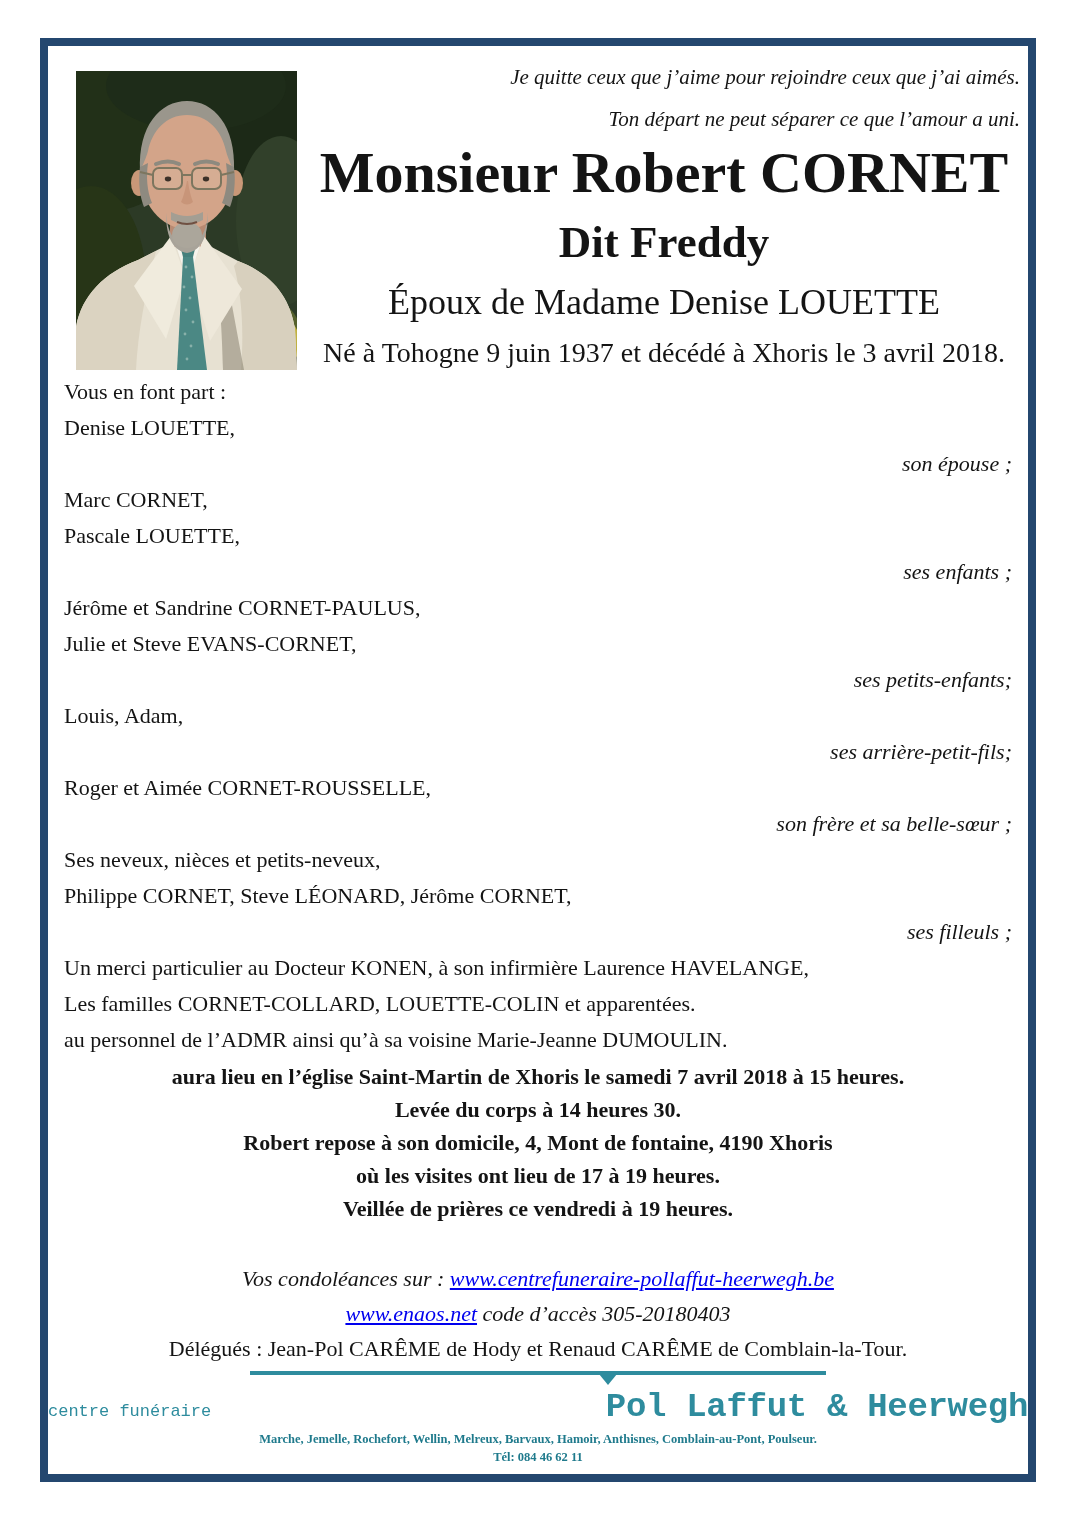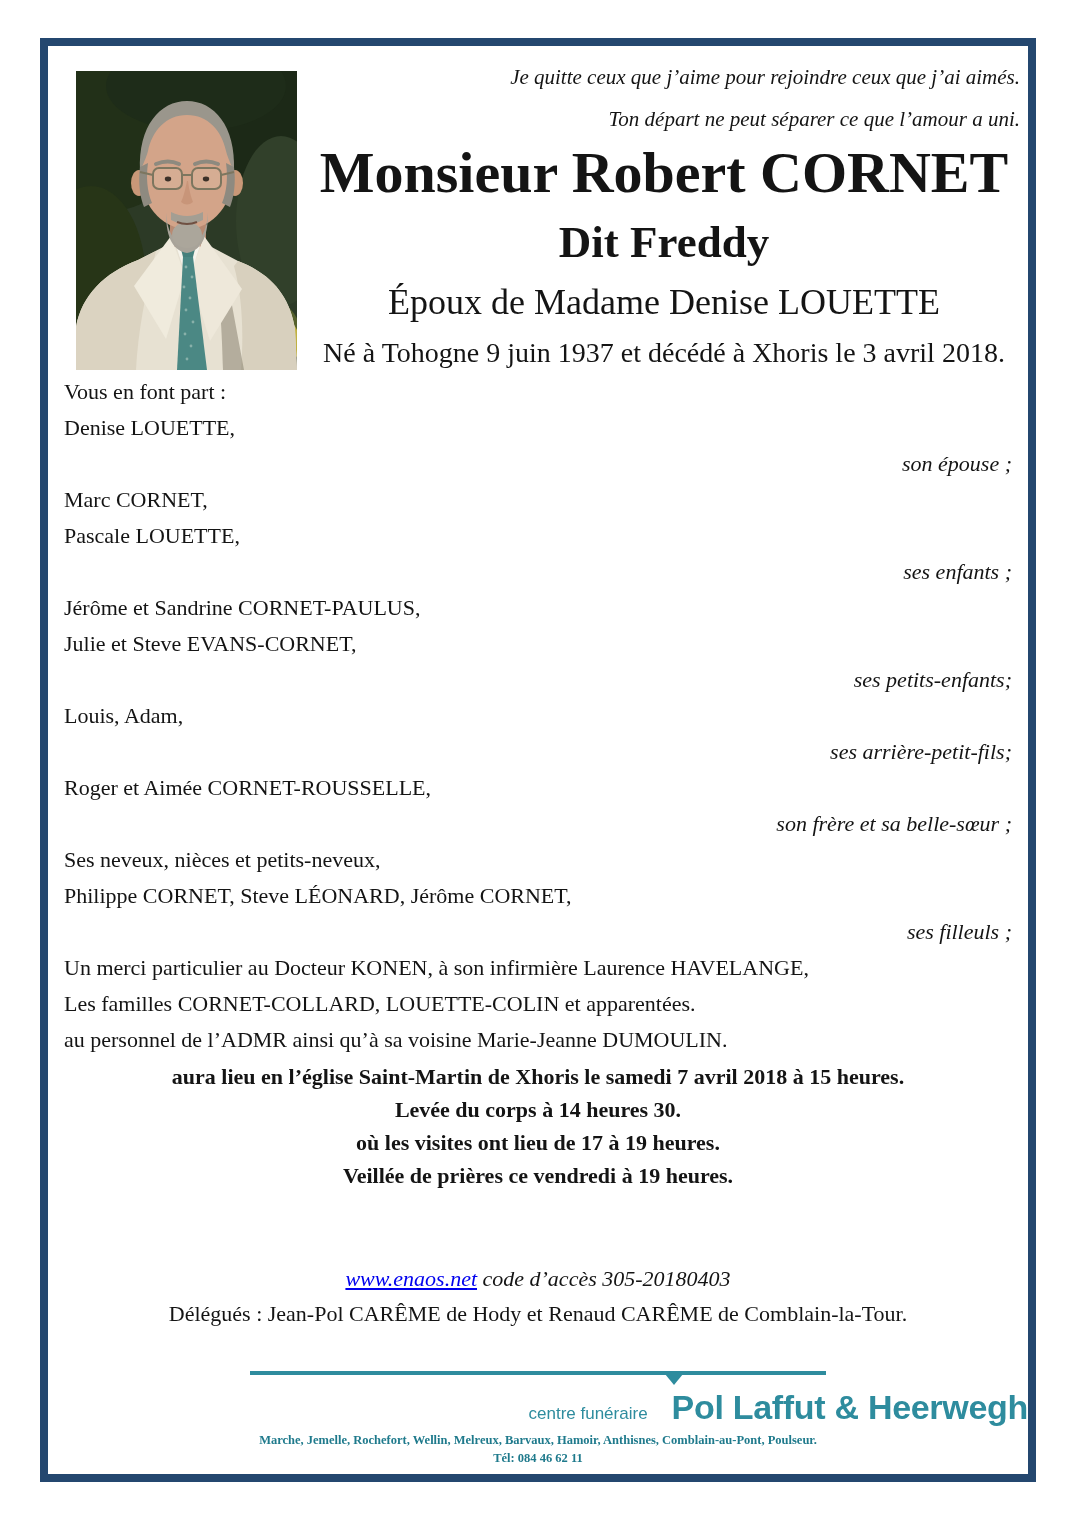--- a/index.html
+++ b/index.html
@@ -36,21 +36,21 @@
             font-weight:bold;font-size:22px;line-height:33px;}
 
   .cond{position:absolute;left:48px;top:1261px;width:980px;text-align:center;
         font-size:22px;line-height:35px;}
   .cond .it{font-style:italic;}
   .cond a.link{color:var(--link);text-decoration:underline;cursor:pointer;}
 
   .footer{position:absolute;left:48px;top:1371px;width:980px;text-align:center;
           font-family:"Liberation Sans","DejaVu Sans",sans-serif;}
   .rule{width:576px;height:4px;background:var(--teal);margin:0 auto;}
-  .logo-row{margin-top:13px;display:flex;justify-content:flex-end;align-items:baseline;gap:24px;}
+  .logo-row{margin-top:13px;display:flex;justify-content:space-between;align-items:baseline;gap:24px;font-family:Liberation Mono, monospace;}
   .brand-prefix{font-size:17px;color:var(--teal);}
   .brand-wrap{position:relative;display:inline-block;}
   .triangle{position:absolute;left:-7px;top:-14px;width:0;height:0;
             border-left:9px solid transparent;border-right:9px solid transparent;
             border-top:11px solid var(--teal);}
   .brand-name{font-size:34px;font-weight:bold;color:var(--teal);letter-spacing:-0.3px;}
   .locations{font-family:"Liberation Serif","DejaVu Serif",serif;
              font-size:12.5px;font-weight:bold;color:var(--tealDark);margin-top:6px;}
   .phone{font-family:"Liberation Serif","DejaVu Serif",serif;
          font-size:12.5px;font-weight:bold;color:var(--tealDark);margin-top:3px;}
@@ -148,25 +148,27 @@
     <div class="fl">Philippe CORNET, Steve LÉONARD, Jérôme CORNET,</div>
     <div class="fl rel">ses filleuls ;</div>
     <div class="fl">Un merci particulier au Docteur KONEN, à son infirmière Laurence HAVELANGE,</div>
     <div class="fl">Les familles CORNET-COLLARD, LOUETTE-COLIN et apparentées.</div>
     <div class="fl">au personnel de l’ADMR ainsi qu’à sa voisine Marie-Jeanne DUMOULIN.</div>
   </div>
 
   <div class="ceremony">
     <div>aura lieu en l’église Saint-Martin de Xhoris le samedi 7 avril 2018 à 15 heures.</div>
     <div>Levée du corps à 14 heures 30.</div>
+    <div>Robert repose à son domicile, 4, Mont de fontaine, 4190 Xhoris</div>
     <div>où les visites ont lieu de 17 à 19 heures.</div>
     <div>Veillée de prières ce vendredi à 19 heures.</div>
   </div>
 
   <div class="cond">
+    <div class="it"><span>Vos condoléances sur : </span><a class="link" href="#">www.centrefuneraire-pollaffut-heerwegh.be</a></div>
     <div class="it"><a class="link" href="#">www.enaos.net</a><span> code d’accès 305-20180403</span></div>
     <div>Délégués : Jean-Pol CARÊME de Hody et Renaud CARÊME de Comblain-la-Tour.</div>
   </div>
 
   <div class="footer">
     <div class="rule"></div>
     <div class="logo-row">
       <span class="brand-prefix">centre funéraire</span>
       <span class="brand-wrap">
         <span class="triangle"></span>

